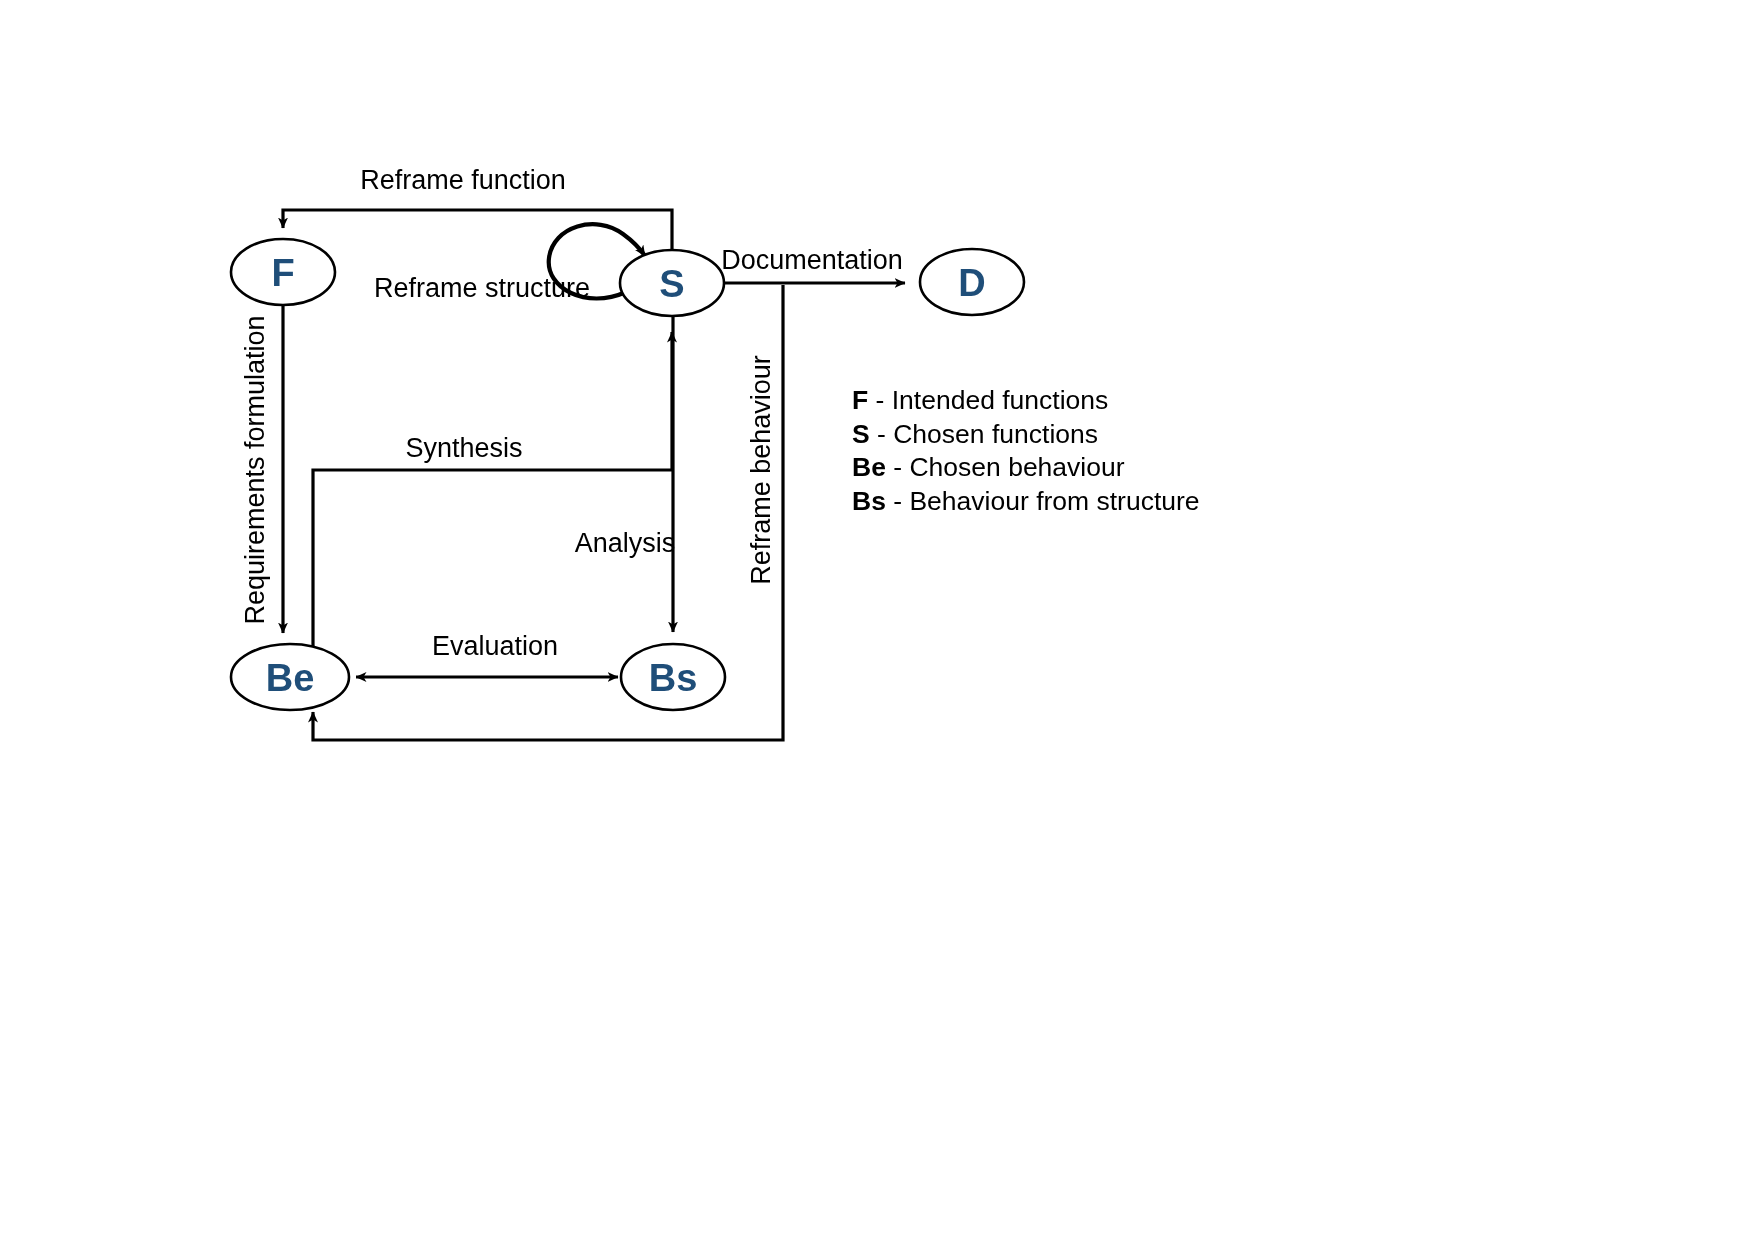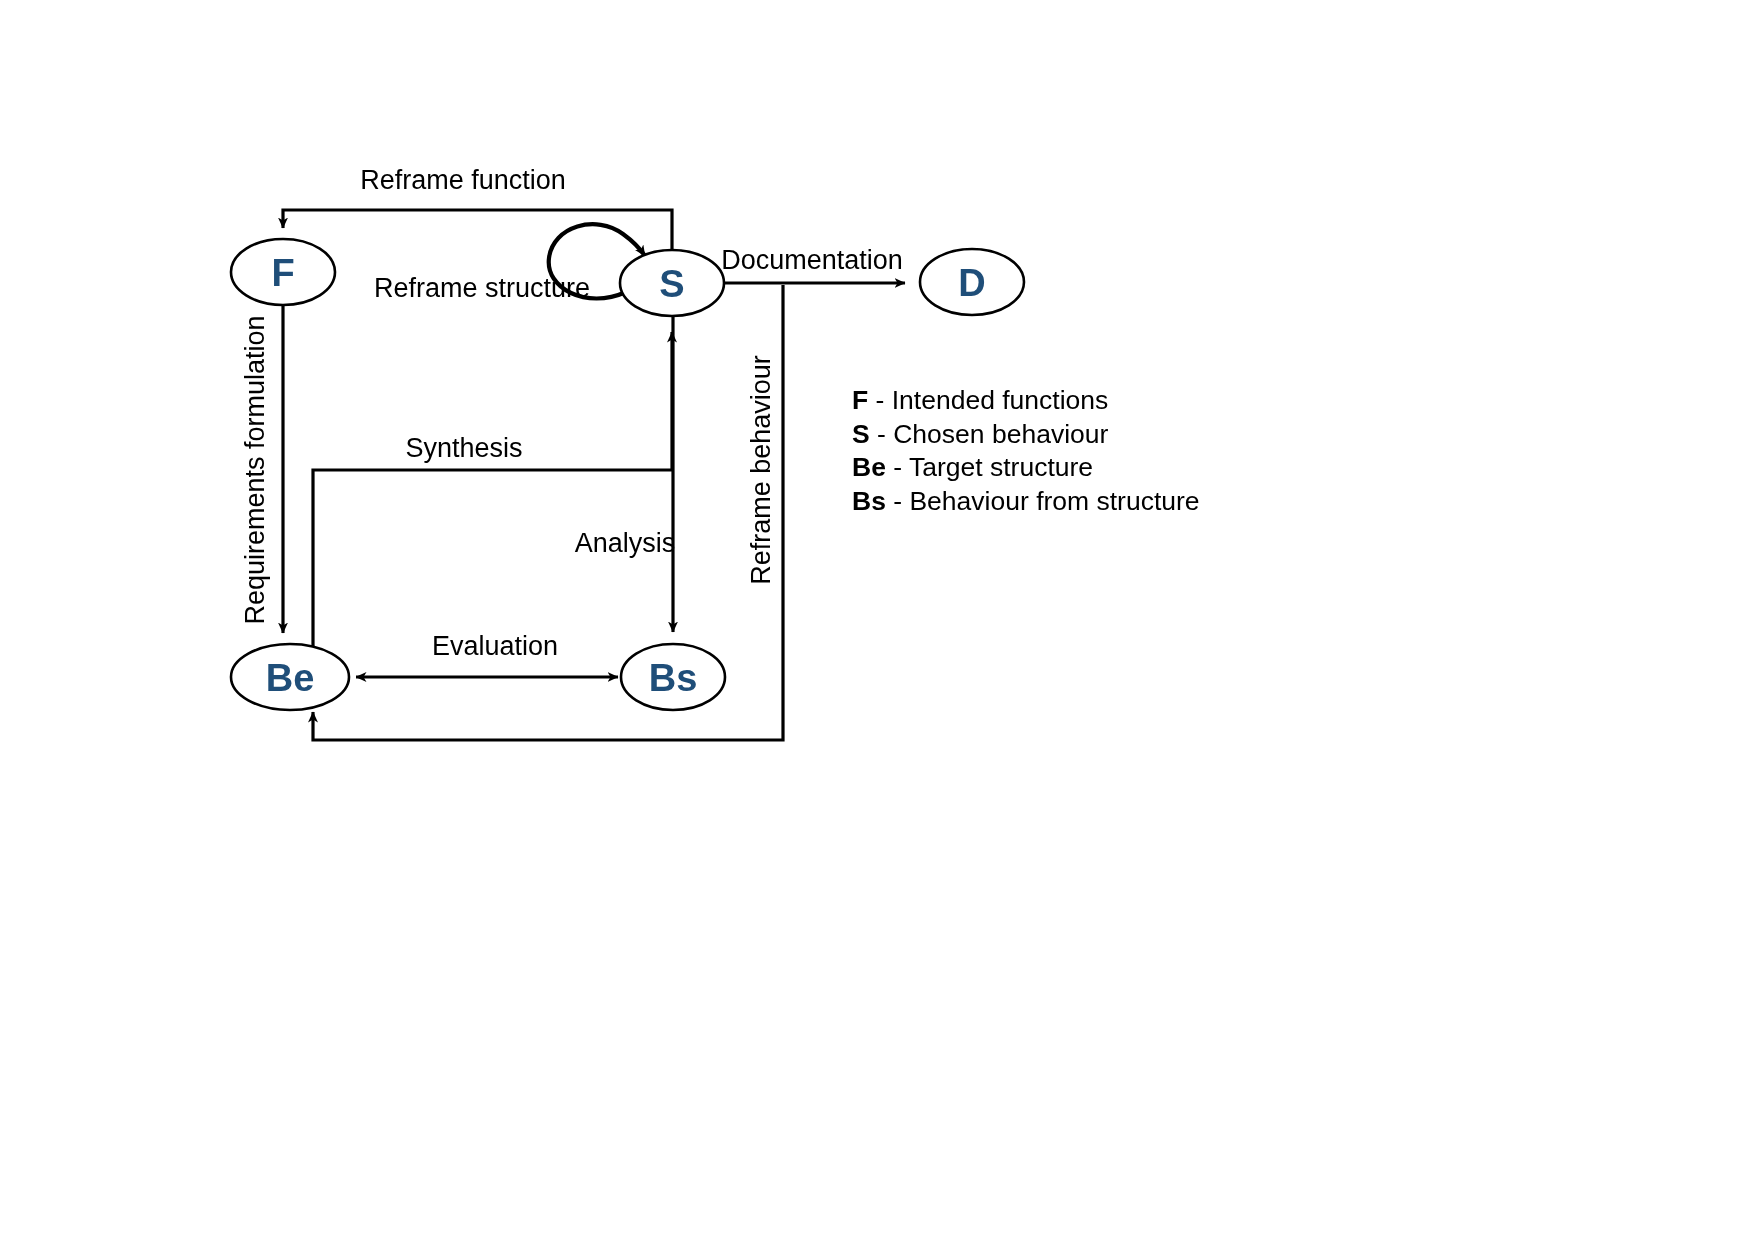--- a/index.html
+++ b/index.html
@@ -85,18 +85,18 @@
     <text class="edge-label" x="812" y="262">Documentation</text>
     <text class="edge-label" x="257" y="470" transform="rotate(-90 257 470)">Requirements formulation</text>
     <text class="edge-label" x="464" y="450">Synthesis</text>
     <text class="edge-label" x="625" y="545">Analysis</text>
     <text class="edge-label" x="495" y="648">Evaluation</text>
     <text class="edge-label" x="763" y="470" transform="rotate(-90 763 470)">Reframe behaviour</text>
   </svg>
 
   <div class="legend">
     <div class="legend-row"><span class="legend-key">F</span><span> - Intended functions</span></div>
-    <div class="legend-row"><span class="legend-key">S</span><span> - Chosen behaviour</span></div>
-    <div class="legend-row"><span class="legend-key">Be</span><span> - Target structure</span></div>
+    <div class="legend-row"><span class="legend-key">S</span><span> - Chosen functions</span></div>
+    <div class="legend-row"><span class="legend-key">Be</span><span> - Chosen behaviour</span></div>
     <div class="legend-row"><span class="legend-key">Bs</span><span> - Behaviour from structure</span></div>
   </div>
 
 </div>
 
 </body></html>

